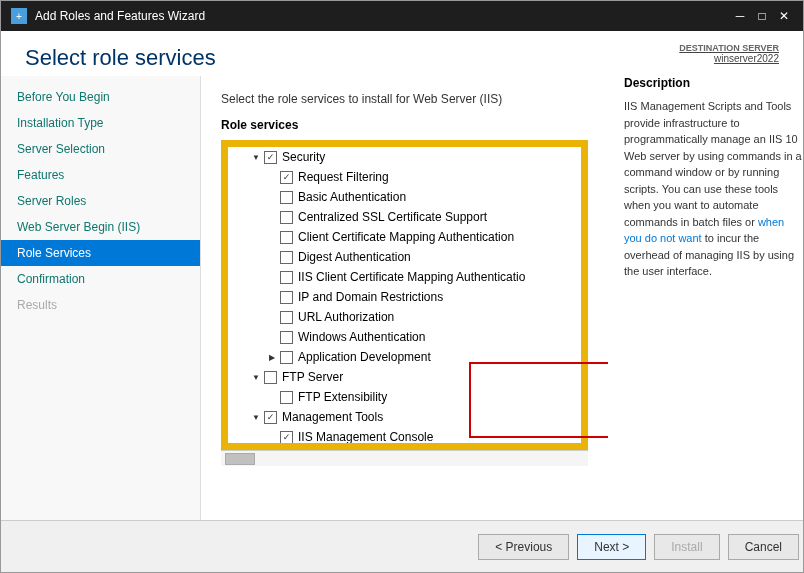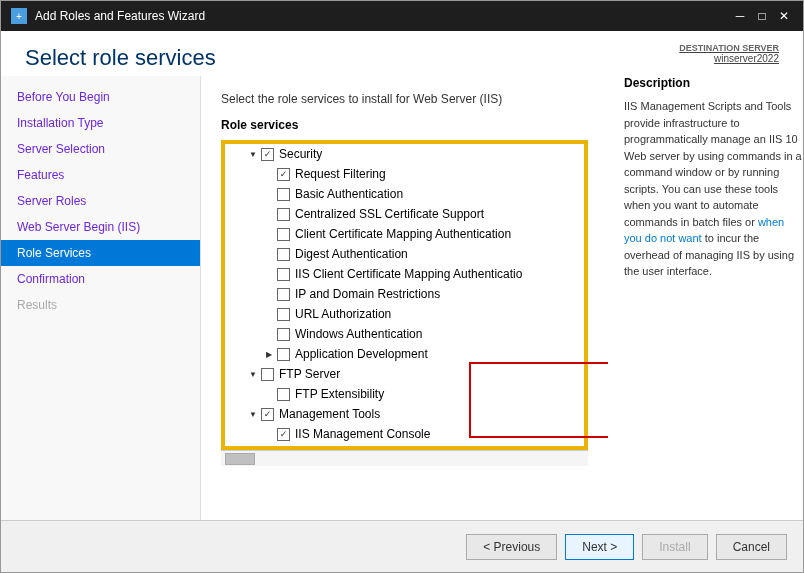--- a/index.html
+++ b/index.html
@@ -14,50 +14,50 @@
     .title-bar-btn { width: 18px; height: 18px; background: transparent; border: none; color: #fff; cursor: pointer; display: flex; align-items: center; justify-content: center; font-size: 12px; }
 
     .page-header { background: #fff; padding: 14px 24px 12px 24px; border-bottom: none; flex-shrink: 0; }
     .page-title { font-size: 22px; font-weight: 300; color: #003366; }
     .destination-server { text-align: right; font-size: 10px; color: #444; margin-top: -28px; text-decoration: underline; }
     .destination-label { font-weight: bold; text-transform: uppercase; font-size: 9px; color: #666; }
 
     .content { display: flex; flex: 1; overflow: hidden; }
 
     .sidebar { width: 200px; background: #f8f8f8; border-right: 1px solid #ddd; padding: 8px 0; flex-shrink: 0; }
-    .sidebar-item { padding: 6px 16px; color: #6d28d9; font-size: 12px; cursor: default; }
+    .sidebar-item { padding: 6px 16px; color: #0f766e; font-size: 12px; cursor: default; }
     .sidebar-item.active { background: #0078d7; color: #fff; }
     .sidebar-item.clickable { cursor: pointer; }
     .sidebar-item.disabled { color: #aaa; }
 
     .main-content { flex: 1; padding: 16px 20px; overflow-y: auto; }
     .instruction-text { font-size: 12px; color: #333; margin-bottom: 12px; }
     .section-title { font-weight: bold; font-size: 12px; margin-bottom: 8px; }
 
-    .tree-container { border: 4px solid #eab308; height: 310px; overflow-y: auto; overflow-x: hidden; background: #fff; position: relative; }
+    .tree-container { border: 7px solid #eab308; height: 310px; overflow-y: auto; overflow-x: hidden; background: #fff; position: relative; }
 
     .tree-item { display: flex; align-items: center; padding: 2px 4px; font-size: 12px; cursor: default; white-space: nowrap; }
 
     .indent1 { padding-left: 20px; }
     .indent2 { padding-left: 36px; }
 
     .checkbox { width: 13px; height: 13px; border: 1px solid #666; margin-right: 5px; display: inline-flex; align-items: center; justify-content: center; background: #fff; flex-shrink: 0; font-size: 10px; }
     .checkbox.checked { background: #fff; color: #333; }
     .checkbox.checked::after { content: '✓'; font-size: 9px; }
 
     .expander { width: 16px; height: 16px; display: inline-flex; align-items: center; justify-content: center; font-size: 10px; color: #333; flex-shrink: 0; cursor: pointer; }
     .expander.expanded::before { content: '▼'; font-size: 8px; }
     .expander.collapsed::before { content: '▶'; font-size: 8px; }
     .expander.empty { width: 16px; }
 
     .description-panel { width: 195px; padding: 0 0 0 16px; flex-shrink: 0; }
     .description-title { font-weight: bold; font-size: 12px; margin-bottom: 8px; }
     .description-text { font-size: 11px; color: #333; line-height: 1.5; }
 
-    .footer { height: 52px; background: #f0f0f0; border-top: 1px solid #ccc; display: flex; align-items: center; justify-content: flex-end; padding: 0 16px; gap: 8px; flex-shrink: 0; }
+    .footer { height: 52px; background: #f0f0f0; border-top: 1px solid #ccc; display: flex; align-items: center; justify-content: flex-end; padding: 0 4px; gap: 8px; flex-shrink: 0; }
     .footer-btn { height: 26px; padding: 0 16px; font-size: 12px; border: 1px solid #aaa; background: #e8e8e8; cursor: pointer; color: #333; }
     .footer-btn.primary { background: #e8f4ff; border-color: #0078d7; }
     .footer-btn.disabled { color: #aaa; cursor: default; text-align: center; }
 
     .tree-wrapper { position: relative; height: 310px; }
   </style>
 </head>
 <body>
 
 <div class="window">

